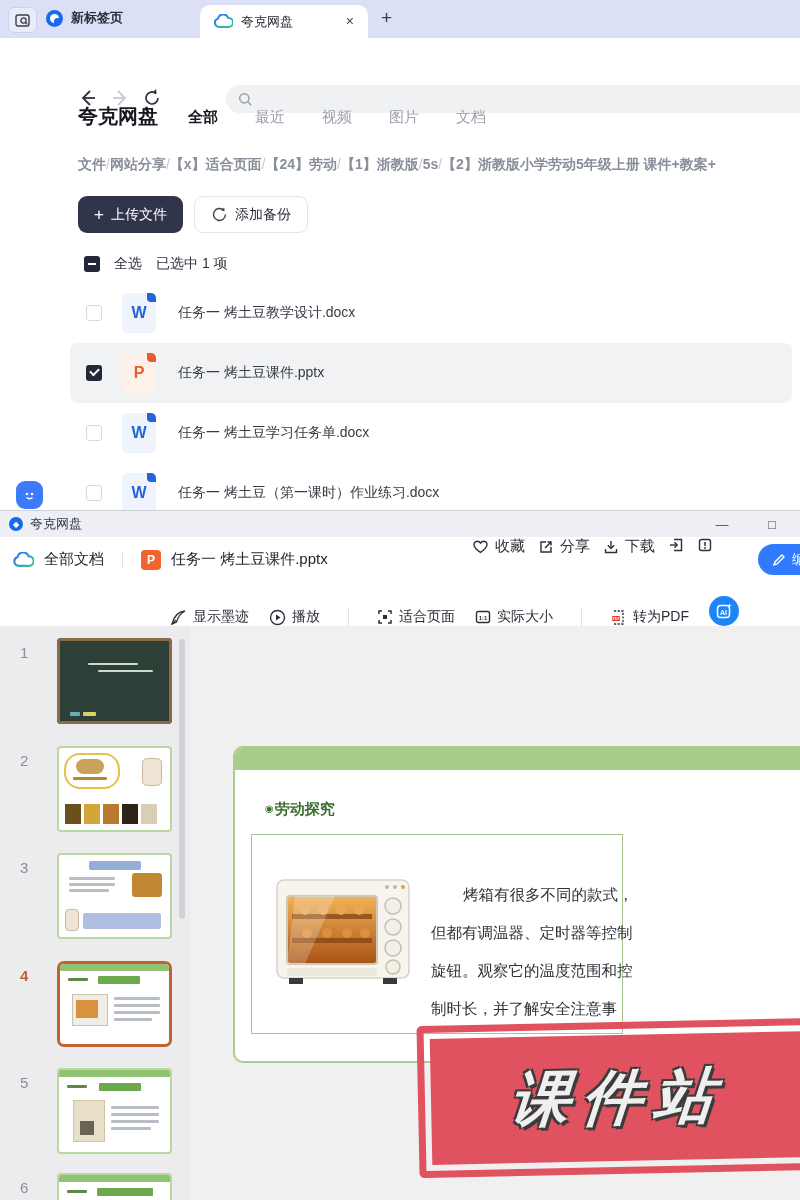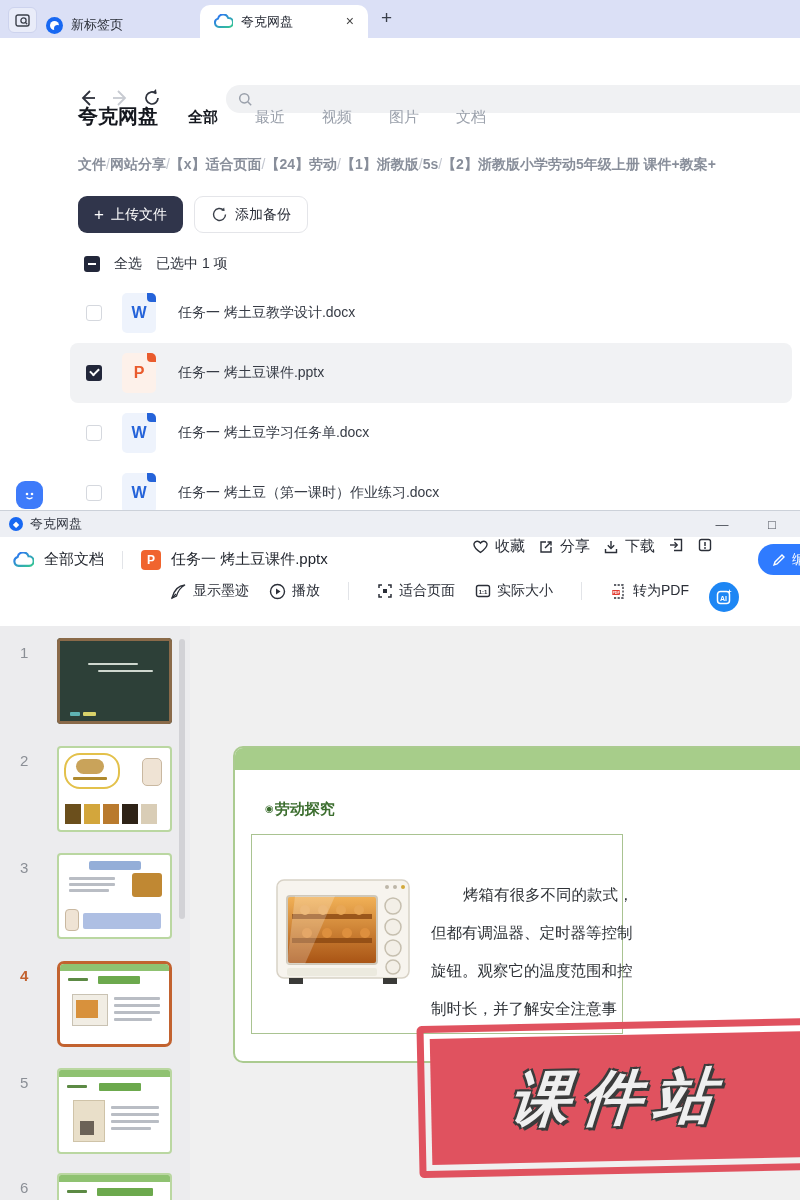--- a/index.html
+++ b/index.html
@@ -2,21 +2,21 @@
 <html><head>
 <meta charset="utf-8">
 <style>
   html,body{margin:0;padding:0;}
   body{width:800px;height:1200px;position:relative;overflow:hidden;background:#fff;
        font-family:"Liberation Sans","DejaVu Sans",sans-serif;color:#333;}
   
   .tabstrip{position:absolute;top:0;left:0;right:0;height:38px;background:#dbe0f6;}
   .ts-btn{position:absolute;left:8px;top:7px;width:27px;height:24px;background:#e9ecf9;border:1px solid #cdd3ee;border-radius:6px;display:flex;align-items:center;justify-content:center;}
   .tab{position:absolute;display:flex;align-items:center;gap:8px;font-size:13px;color:#2a2e38;}
-  .tab.inactive{left:46px;top:16px;}
+  .tab.inactive{left:46px;top:9px;font-weight:bold;}
   .tab.active{left:200px;top:5px;width:168px;height:33px;background:#fff;border-radius:10px 10px 0 0;padding-left:14px;box-sizing:border-box;}
   .tab-close{position:absolute;right:14px;top:8px;font-size:14px;color:#444;}
   .tab-plus{position:absolute;left:381px;top:7px;font-size:19px;color:#3a3f4a;}
   .logo-circle{width:17px;height:17px;border-radius:50%;background:#1868f2;position:relative;flex:0 0 auto;}
   .logo-circle::after{content:"";position:absolute;left:4px;top:4px;width:9px;height:9px;border-radius:50%;background:#fff;}
   .logo-circle::before{content:"";position:absolute;left:8px;top:8px;width:7px;height:7px;border-radius:50%;background:#1868f2;z-index:2;}
   .browserbar{position:absolute;top:38px;left:0;right:0;height:42px;background:#fff;}
   .nav-ic{position:absolute;top:50px;width:20px;height:20px;}
   .searchbar{position:absolute;left:226px;top:47px;width:600px;height:28px;background:#f0f1f3;border-radius:15px;display:flex;align-items:center;padding-left:12px;box-sizing:border-box;}
   
@@ -55,21 +55,21 @@
   .vt-logo{width:14px;height:14px;border-radius:50%;background:#1868f2;display:flex;align-items:center;justify-content:center;color:#fff;font-size:8px;}
   .win-ctl{position:absolute;top:0;height:26px;width:40px;display:flex;align-items:center;justify-content:center;color:#4b4f58;font-size:13px;}
   .toolbarA{position:absolute;left:0;top:26px;right:0;height:45px;background:#fff;border-bottom:1px solid #eef0f2;}
   .ta-left{position:absolute;left:13px;top:0;height:45px;display:flex;align-items:center;gap:10px;font-size:15px;color:#22262e;}
   .vdiv{width:1px;height:18px;background:#e2e4e8;margin:0 8px;}
   .pbadge{width:20px;height:20px;border-radius:4px;background:#f0642e;color:#fff;font-size:12px;font-weight:bold;display:flex;align-items:center;justify-content:center;}
   .ta-right{position:absolute;left:472px;top:0;height:45px;display:flex;align-items:flex-start;gap:13px;font-size:15px;color:#2b2f38;}
   .ta-item{display:flex;align-items:center;gap:6px;}
   .pill-edit{position:absolute;left:758px;top:7px;height:31px;width:90px;background:#2f7bff;border-radius:16px;color:#fff;font-size:14px;display:flex;align-items:center;gap:6px;padding-left:14px;box-sizing:border-box;}
   .toolbarB{position:absolute;left:0;top:71px;right:0;height:44px;background:#fff;border-bottom:1px solid #e8eaee;}
-  .tb-items{position:absolute;left:170px;top:0;height:44px;display:flex;align-items:flex-start;gap:20px;font-size:14px;color:#2b2f38;}
+  .tb-items{position:absolute;left:170px;top:0;height:44px;display:flex;align-items:flex-end;gap:20px;font-size:14px;color:#2b2f38;}
   .tb-item{display:flex;align-items:center;gap:6px;}
   .ai-circle{width:30px;height:30px;border-radius:50%;background:#1d86f4;display:flex;align-items:center;justify-content:center;}
   
   .rail{position:absolute;left:0;top:115px;width:190px;bottom:0;background:#ececee;}
   .railbar{position:absolute;left:179px;top:13px;width:6px;height:280px;border-radius:3px;background:#d2d2d6;}
   .thumb{position:absolute;left:0;width:190px;}
   .tnum{position:absolute;left:20px;top:6px;font-size:15px;color:#8b8f96;}
   .tnum.on{color:#c2622f;font-weight:bold;}
   .tbox{position:absolute;left:57px;top:0;width:115px;height:86px;background:#fff;border-radius:4px;box-sizing:border-box;overflow:hidden;}
   .gborder{border:2px solid #bad7a1;}

